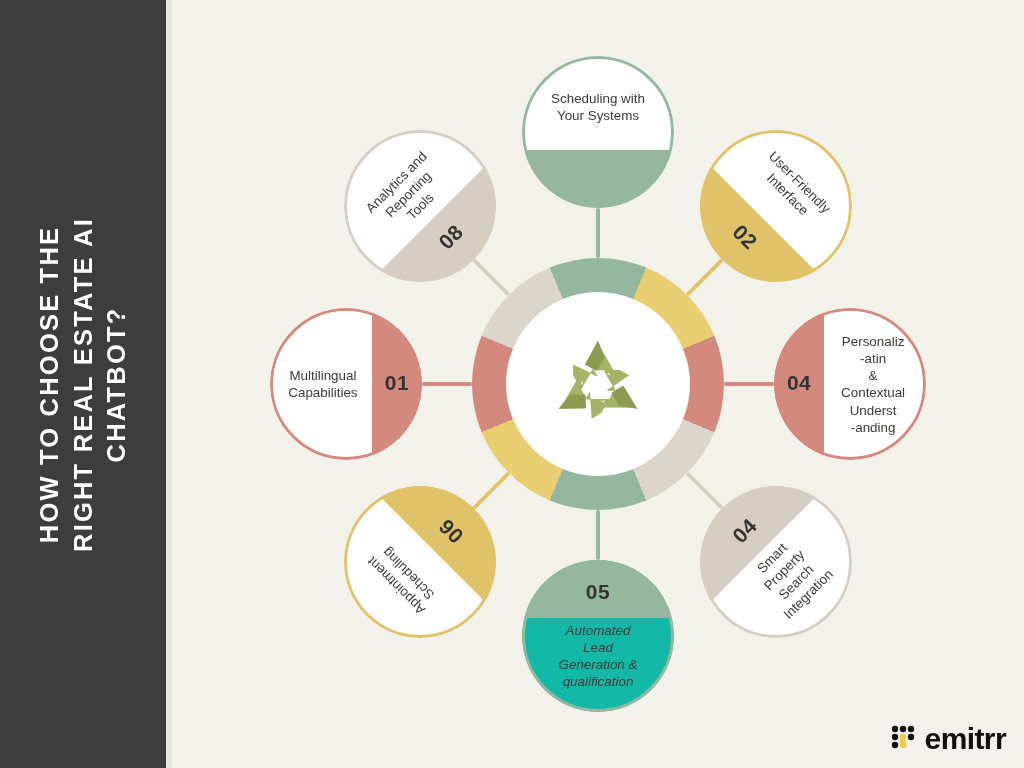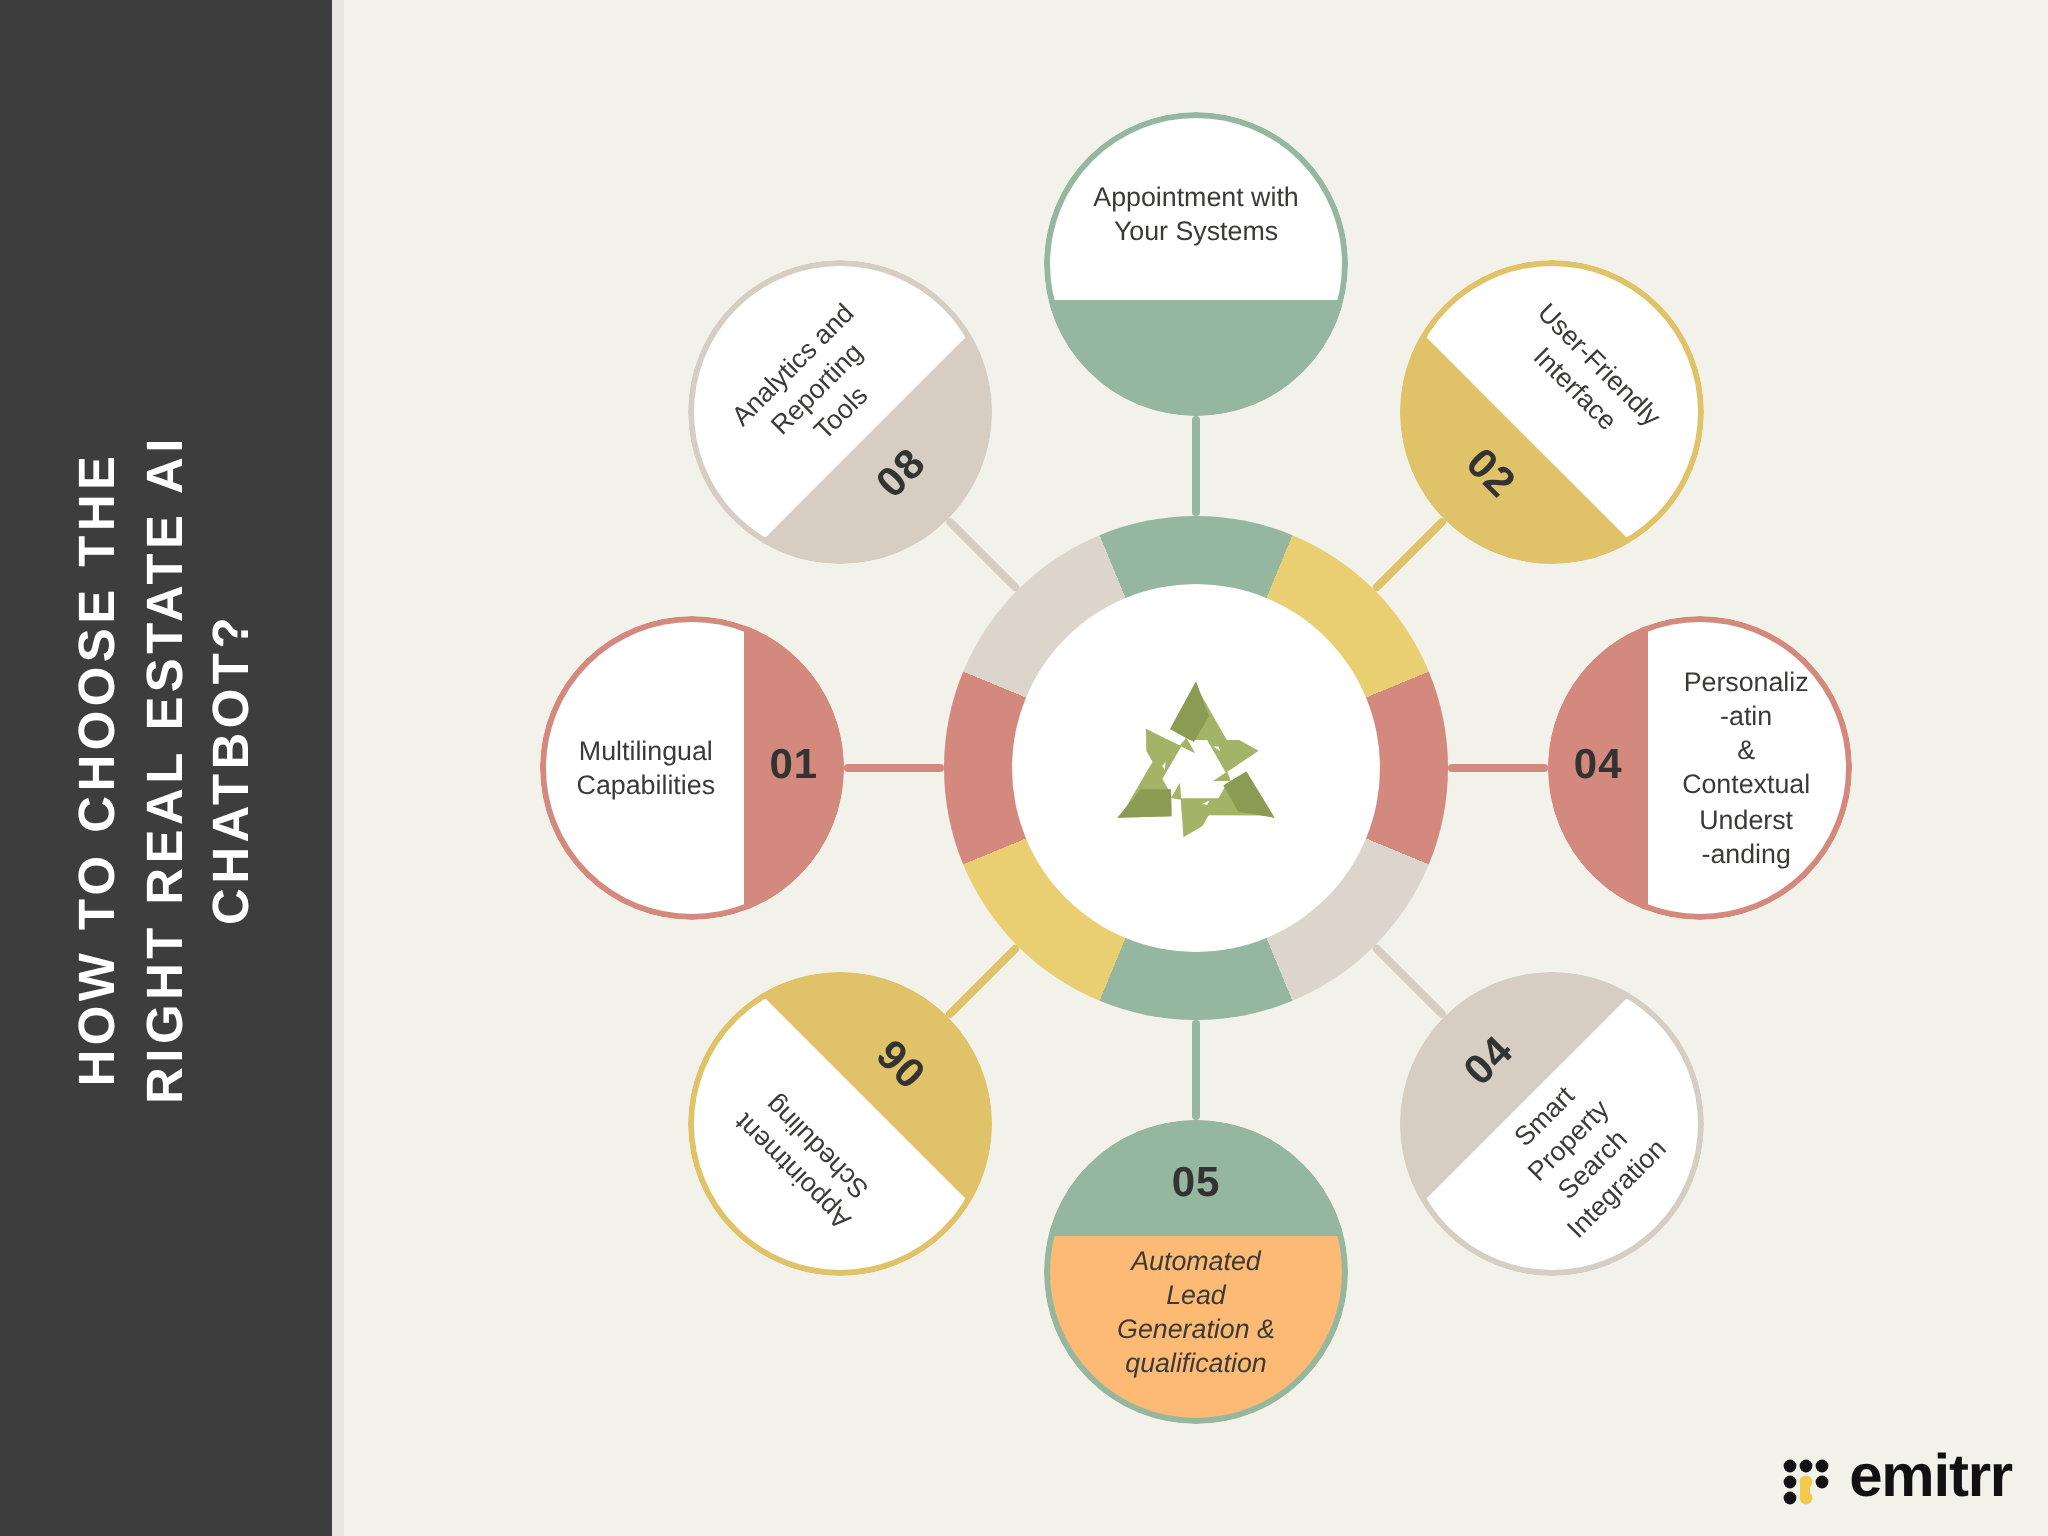--- a/index.html
+++ b/index.html
@@ -99,21 +99,21 @@
     position:absolute;
     color:#333331;
     font-size:21px;
     font-weight:bold;
     letter-spacing:0.5px;
   }
 
   
   #logo{
     position:absolute; right:18px; bottom:14px;
-    display:flex; align-items:flex-end; gap:9px;
+    display:flex; align-items:flex-start; gap:9px;
   }
   #logo-mark{ width:26px; height:26px; display:block; }
   #logo-text{
     font-size:30px; font-weight:bold; color:#111111;
     letter-spacing:-0.6px; line-height:1;
   }
 </style>
 </head>
 <body>
 
@@ -157,21 +157,21 @@
             <path d="M50 12 L66 40 L58 40 L70 48 L58 56 L66 56 L50 28 Z" fill="#A3B467"></path>
             <path d="M50 10 L38 32 L49 38 L56 26 Z" fill="#8C9B52"></path>
           </g>
         </g>
     </svg>
   </div>
   <div id="nodes">
       <div class="node" style="left: 350px; top: 56px;">
         <div class="node-inner" style="background: rgb(255, 255, 255); transform: rotate(0deg);">
           <div class="half" style="background: rgb(149, 183, 159); left: 0px; right: 0px; bottom: 0px; height: 38%;"></div>
-          <div class="label" style="left: 6px; right: 6px; top: 34px;">Appointment with
+          <div class="label" style="left: 6px; right: 6px; top: 34px;">Scheduling with
 Your Systems</div>
         </div>
         <div class="node-ring" style="border-color: rgb(149, 183, 159);"></div>
       </div>
       <div class="node" style="left: 528.191px; top: 129.809px;">
         <div class="node-inner" style="background: rgb(255, 255, 255); transform: rotate(45deg);">
           <div class="half" style="background: rgb(224, 194, 104); left: 0px; right: 0px; bottom: 0px; height: 38%;"></div>
           <div class="num" style="left: 0px; right: 0px; bottom: 20px; text-align: center;">02</div>
           <div class="label" style="left: 6px; right: 6px; top: 34px;">User-Friendly
 Interface</div>
@@ -196,21 +196,21 @@
           <div class="half" style="background: rgb(214, 205, 195); left: 0px; right: 0px; top: 0px; height: 38%;"></div>
           <div class="num" style="left: 0px; right: 0px; top: 20px; text-align: center;">04</div>
           <div class="label" style="left: 6px; right: 6px; top: 62px;">Smart
 Property
 Search
 Integration</div>
         </div>
         <div class="node-ring" style="border-color: rgb(214, 205, 195);"></div>
       </div>
       <div class="node" style="left: 350px; top: 560px;">
-        <div class="node-inner" style="background: #fdba74; transform: rotate(0deg);">
+        <div class="node-inner" style="background: #14b8a6; transform: rotate(0deg);">
           <div class="half" style="background: rgb(149, 183, 159); left: 0px; right: 0px; top: 0px; height: 38%;"></div>
           <div class="num" style="left: 0px; right: 0px; top: 20px; text-align: center;">05</div>
           <div class="label" style="left: 6px; right: 6px; top: 62px; font-style: italic;">Automated
 Lead
 Generation &amp;
 qualification</div>
         </div>
         <div class="node-ring" style="border-color: rgb(149, 183, 159);"></div>
       </div>
       <div class="node" style="left: 171.809px; top: 486.191px;">

